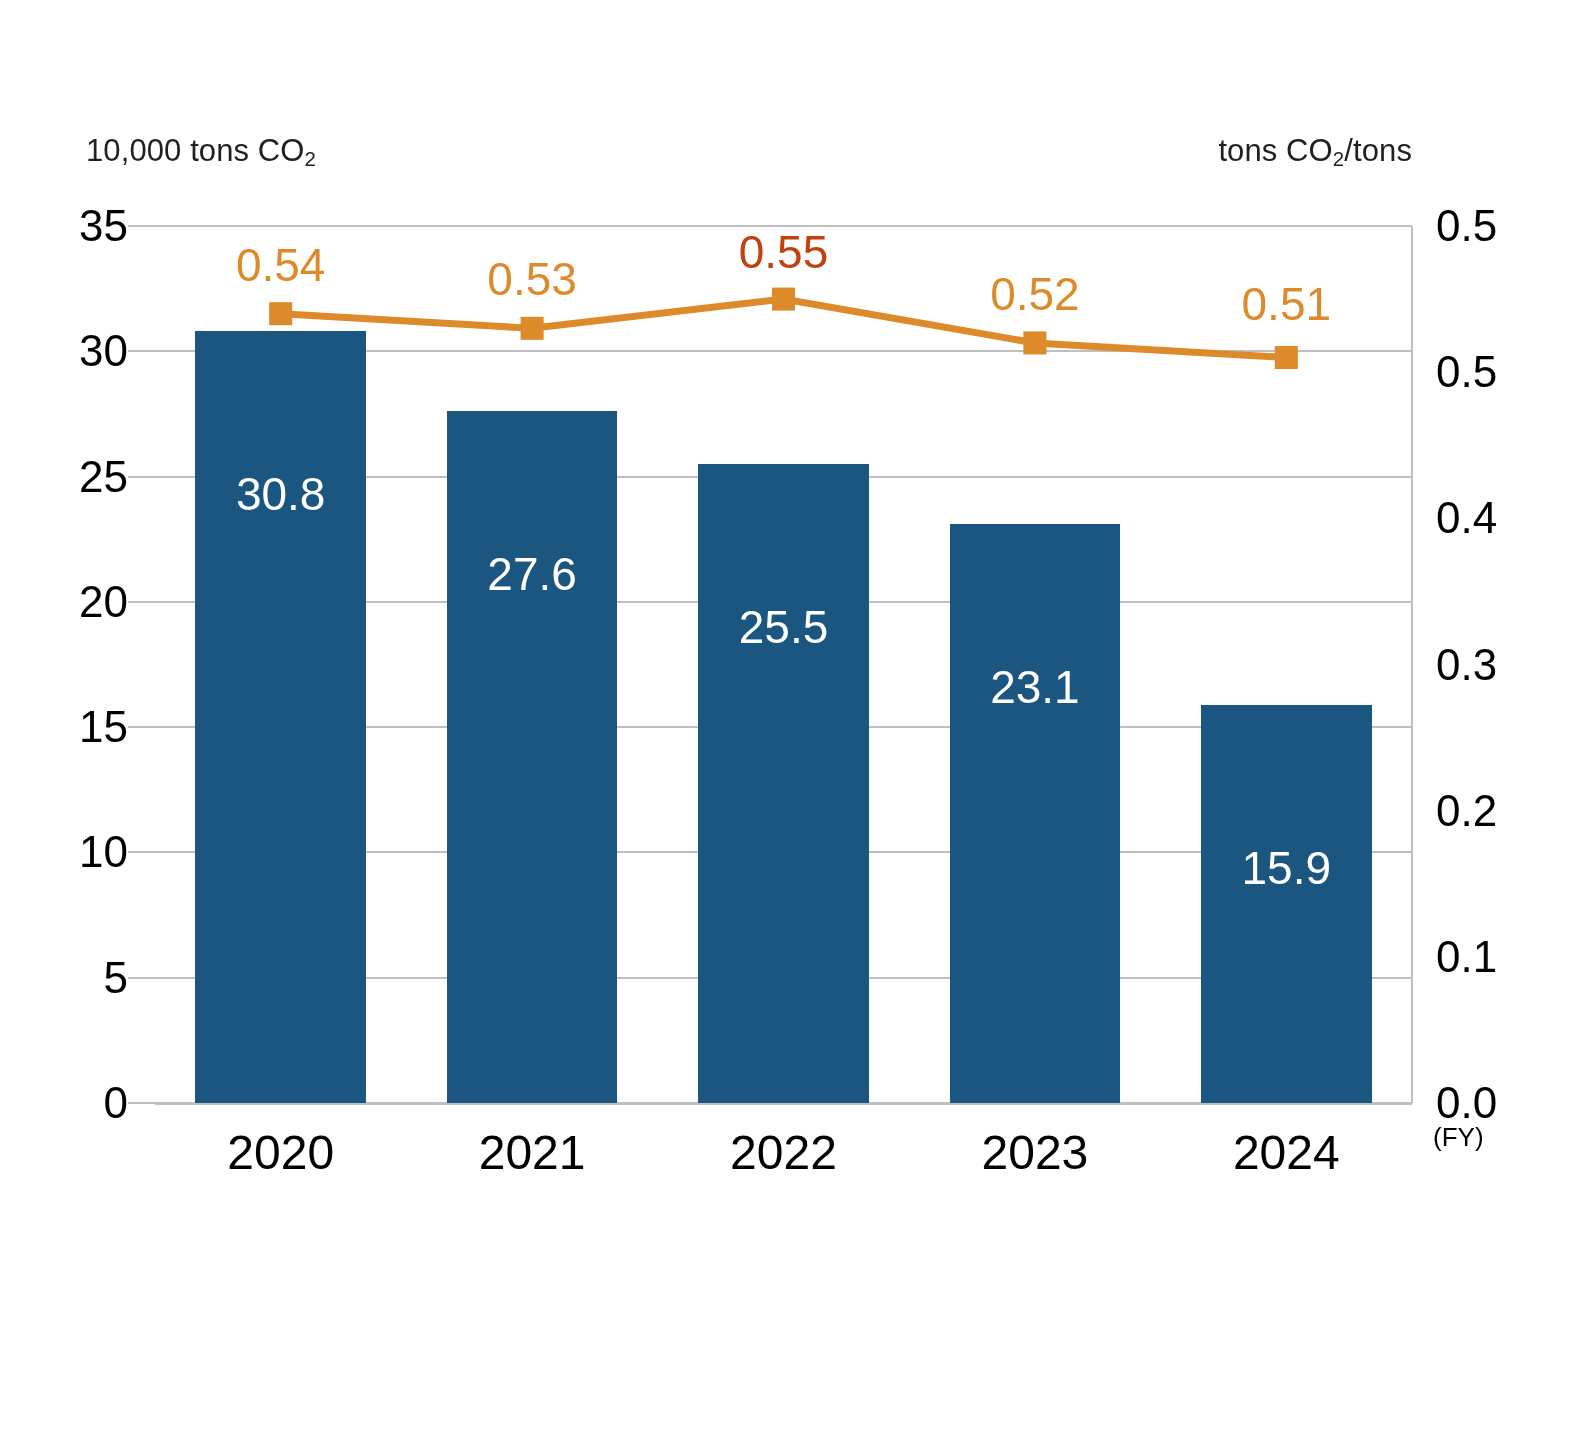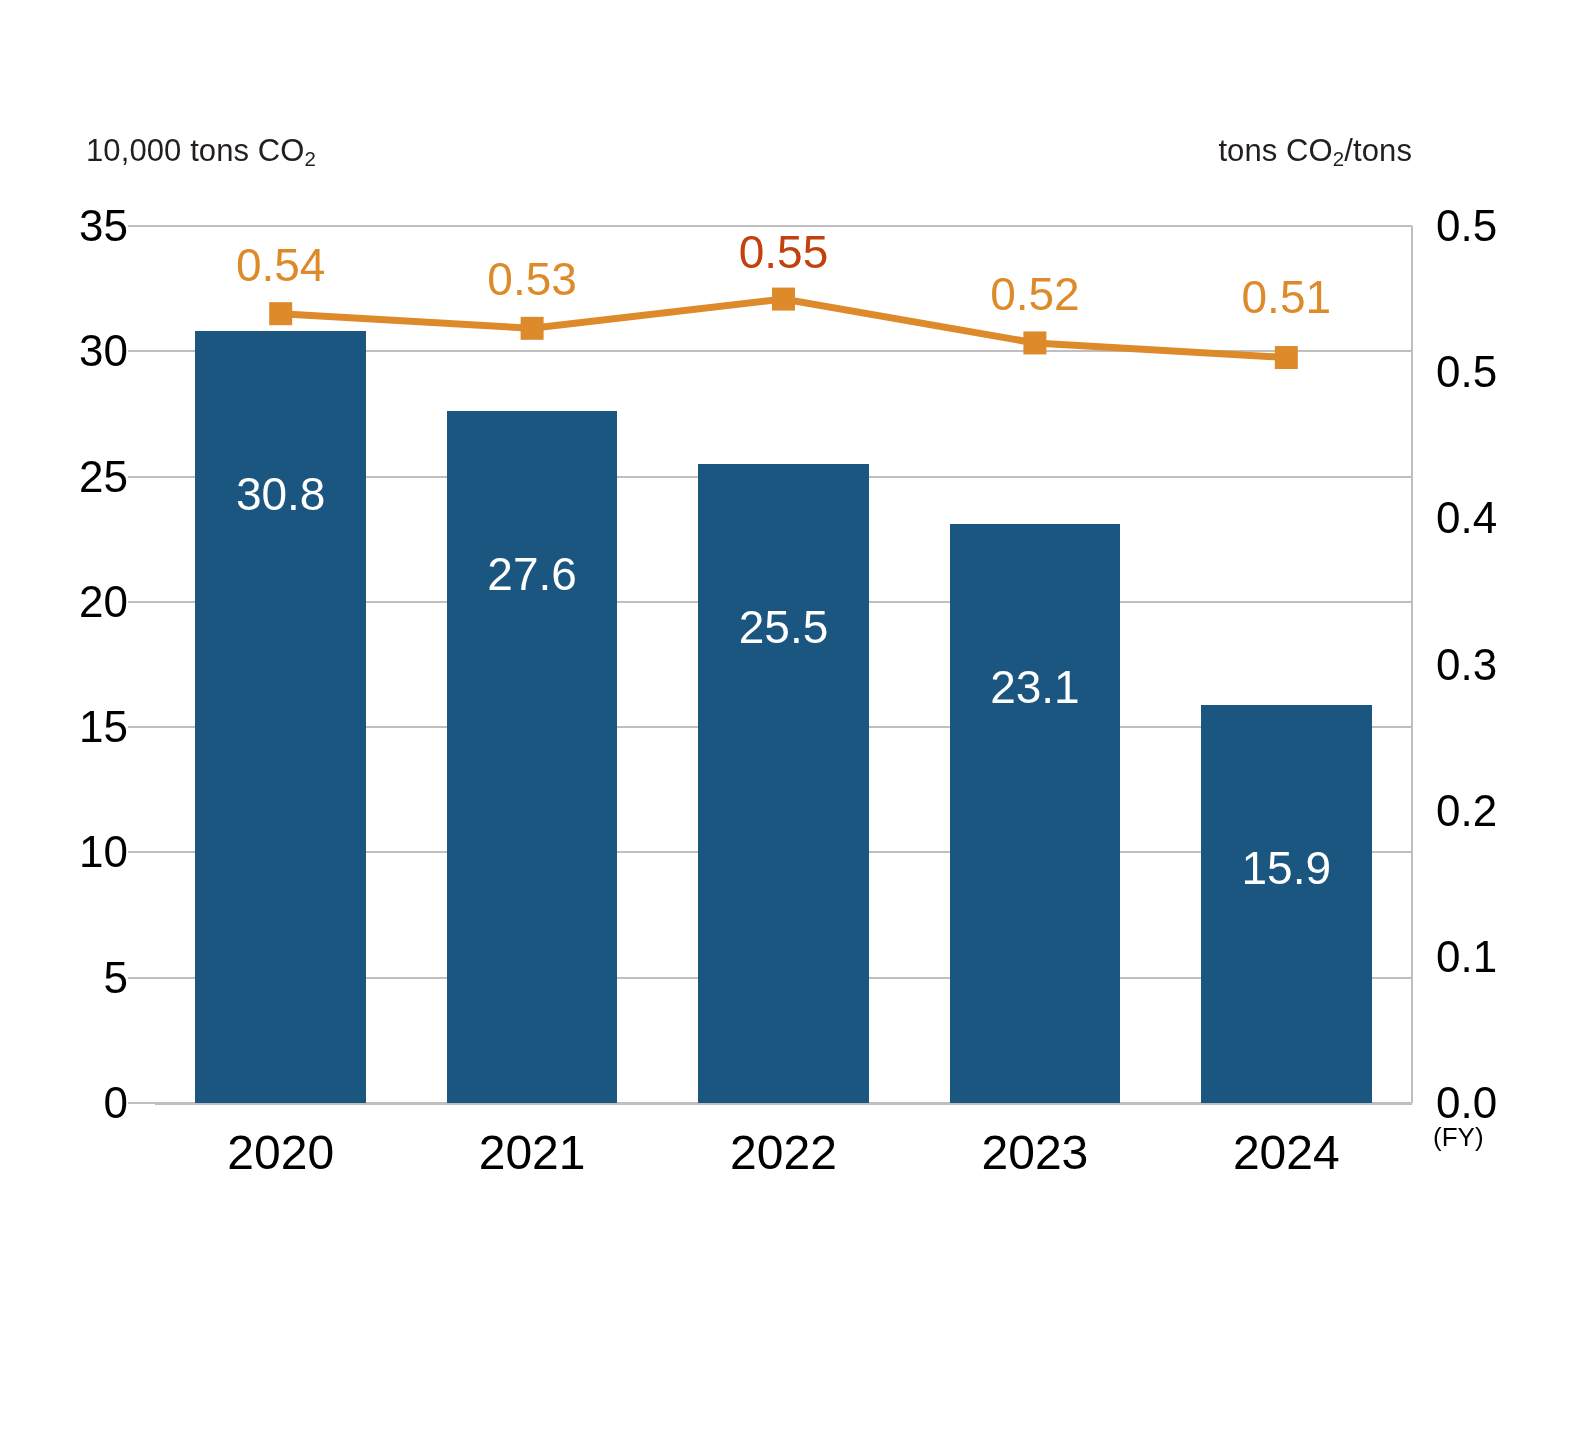--- a/index.html
+++ b/index.html
@@ -260,21 +260,21 @@
       <div class="bar-label" style="left: 532.1px; top: 551.423px; color: rgb(255, 255, 255);">27.6</div>
       <div class="bar-label" style="left: 783.5px; top: 604.043px; color: rgb(255, 255, 255);">25.5</div>
       <div class="bar-label" style="left: 1034.9px; top: 664.18px; color: rgb(255, 255, 255);">23.1</div>
       <div class="bar-label" style="left: 1286.3px; top: 844.591px; color: rgb(255, 255, 255);">15.9</div>
     </div>
   <div id="line-labels">
       <div class="line-label" style="left: 280.7px; top: 241.7px; color: rgb(221, 138, 43);">0.54</div>
       <div class="line-label" style="left: 532.1px; top: 256.317px; color: rgb(221, 138, 43);">0.53</div>
       <div class="line-label" style="left: 783.5px; top: 229px; color: #c2410c;">0.55</div>
       <div class="line-label" style="left: 1034.9px; top: 270.933px; color: rgb(221, 138, 43);">0.52</div>
-      <div class="line-label" style="left: 1286.3px; top: 274px; color: rgb(221, 138, 43);">0.51</div>
+      <div class="line-label" style="left: 1286.3px; top: 281px; color: rgb(221, 138, 43);">0.51</div>
     </div>
   <div id="cat-labels">
       <div class="cat-label" style="left: 280.7px; top: 1129px; text-align: right;">2020</div>
       <div class="cat-label" style="left: 532.1px; top: 1129px;">2021</div>
       <div class="cat-label" style="left: 783.5px; top: 1129px;">2022</div>
       <div class="cat-label" style="left: 1034.9px; top: 1129px;">2023</div>
       <div class="cat-label" style="left: 1286.3px; top: 1129px;">2024</div>
     </div>
 
   <div id="fy-note">(FY)</div>

